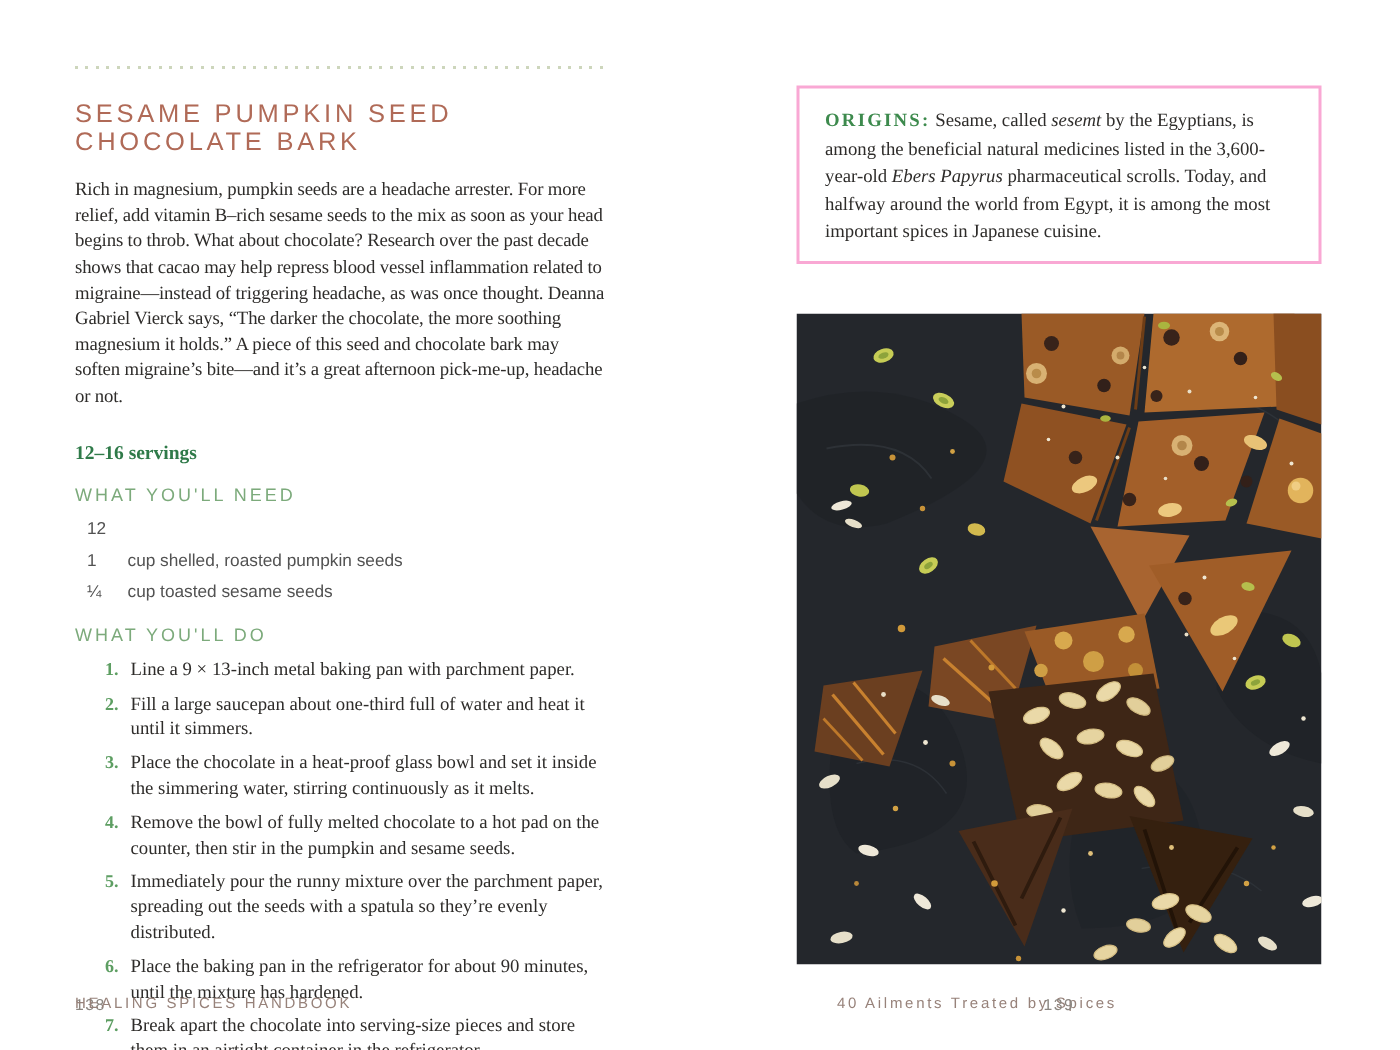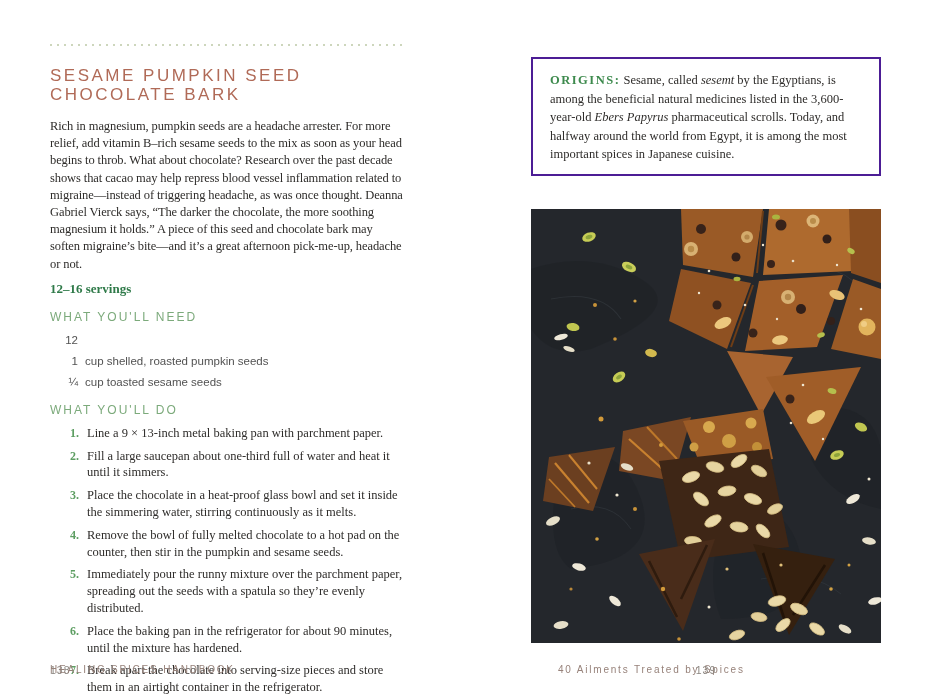--- a/index.html
+++ b/index.html
@@ -6,37 +6,37 @@
   html,body { width:933px; height:700px; background:#ffffff; overflow:hidden; }
   body { font-family:"Liberation Serif", serif; color:#2e2c2a; position:relative; }
 
   
   .page-left { position:absolute; left:50px; top:44px; width:353px; }
   .dotted-rule { height:2px; width:100%;
     background-image:repeating-linear-gradient(90deg,#cdd6bc 0 2px,transparent 2px 7px); }
   .recipe-title { margin-top:20px; font-family:"Liberation Sans", sans-serif;
     font-size:17px; line-height:19px; letter-spacing:2.5px; color:#b06a57; font-weight:400; }
   .intro { margin-top:14px; font-size:12.5px; line-height:17.2px; letter-spacing:-0.1px; }
-  .servings { margin-top:8px; font-size:13px; font-weight:bold; color:#2f7a49; }
+  .servings { margin-top:21px; font-size:13px; font-weight:bold; color:#2f7a49; }
   .sec-heading { margin-top:13px; font-family:"Liberation Sans", sans-serif;
     font-size:12px; letter-spacing:2px; color:#7caa7b; font-weight:400; }
   .ingredients { margin-top:8px; font-family:"Liberation Sans", sans-serif;
     font-size:11.5px; line-height:16px; color:#525252; }
   .ing-row { display:flex; margin-bottom:5px; }
-  .ing-qty { width:20px; flex:none; text-align:right; margin:0 7px 0 8px; }
+  .ing-qty { width:20px; flex:none; margin:0 7px 0 8px; }
   .ing-text { max-width:272px; }
   .steps { margin-top:8px; }
   .step-row { display:flex; margin-bottom:6px; font-size:12.5px; line-height:16.8px; }
   .step-num { width:14px; flex:none; text-align:right; margin:0 8px 0 15px;
     font-weight:bold; color:#5d9e62; font-size:12px; }
   .step-text { flex:1; }
 
   
   .page-right { position:absolute; left:531px; top:57px; width:350px; }
-  .origins-box { border:2px solid #4c1d95; padding:12px 15px 10px 17px;
+  .origins-box { border:2px solid #f9a8d4; padding:12px 15px 10px 17px;
     font-size:12.5px; line-height:18.6px; }
   .origins-label { font-weight:bold; color:#3d8a4d; letter-spacing:1.5px; }
   .origins-box .it { font-style:italic; }
   .photo-wrap { margin-top:33px; width:350px; height:434px; }
   .photo-wrap svg { display:block; }
 
   
   .footer { position:absolute; top:664px; font-family:"Liberation Sans", sans-serif;
     font-size:10px; letter-spacing:1.8px; color:#97827a; }
   .footer-left { left:50px; width:353px; }

